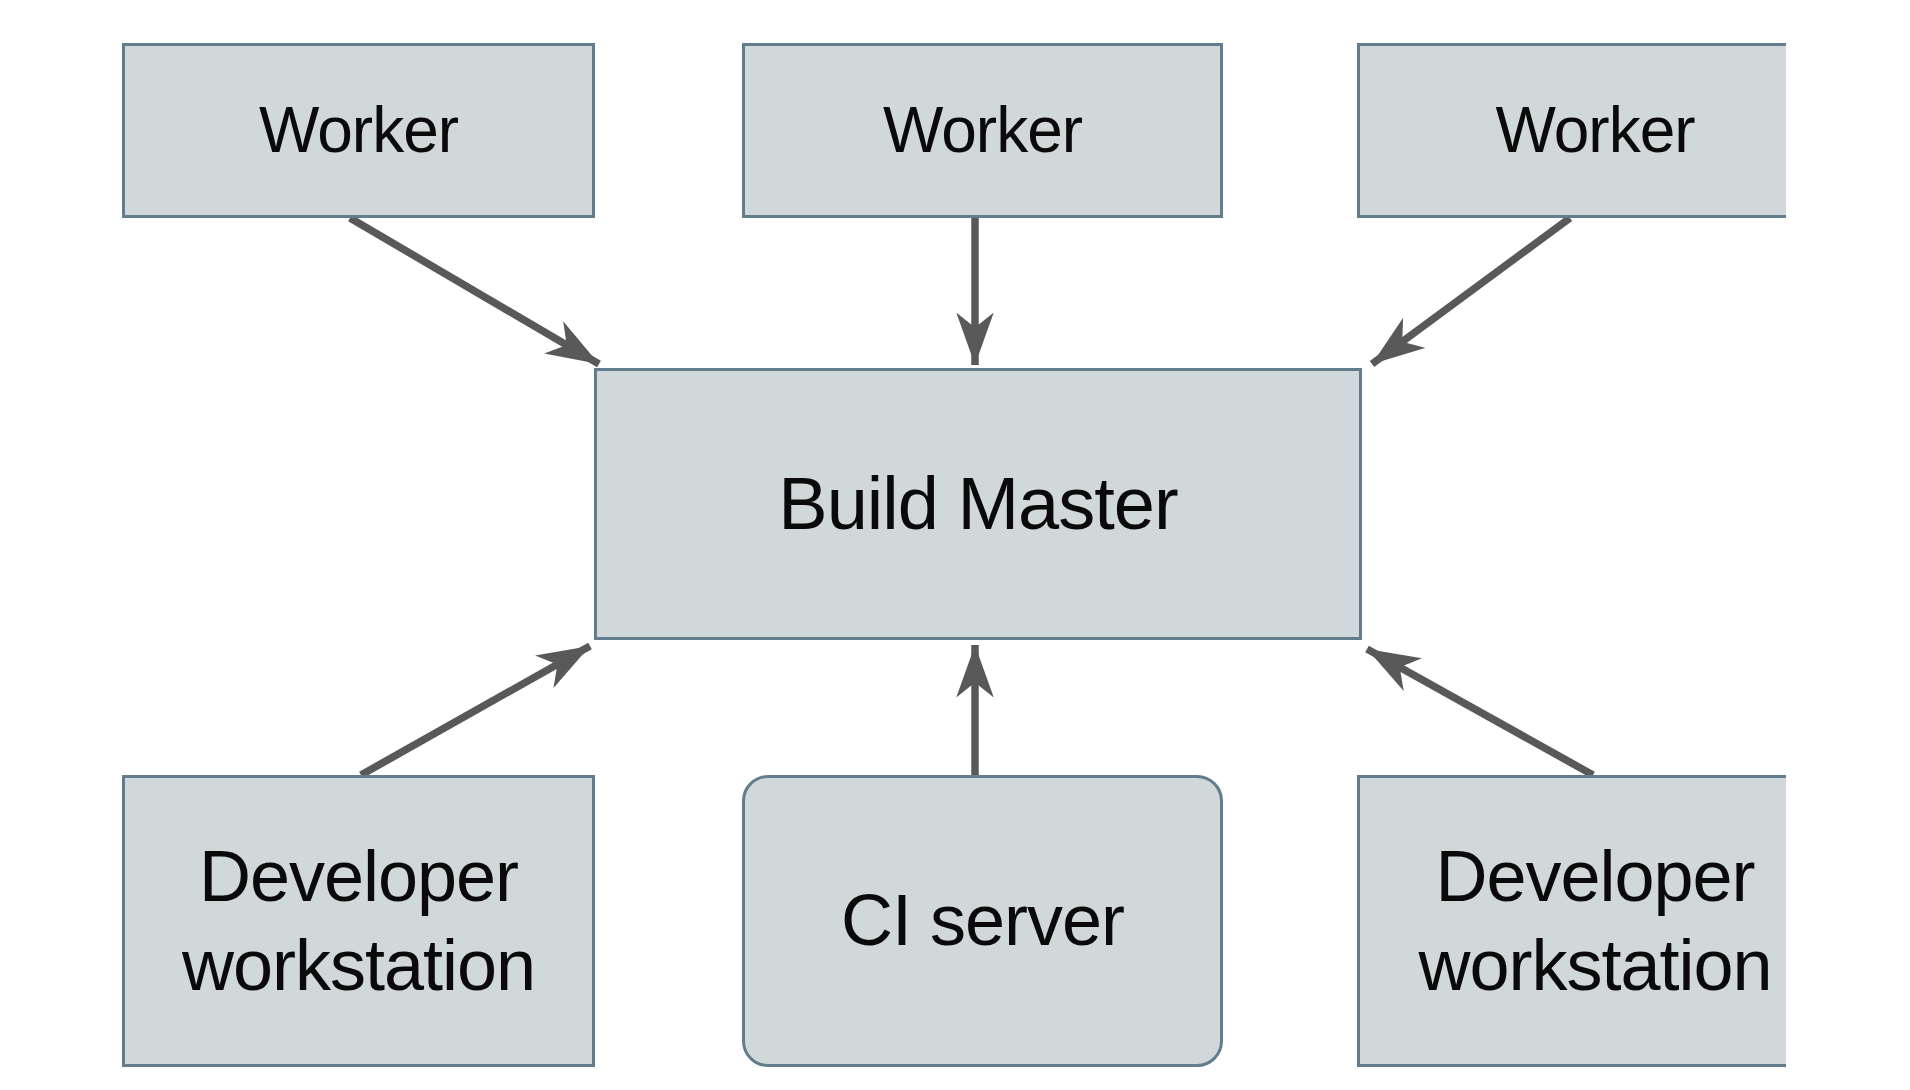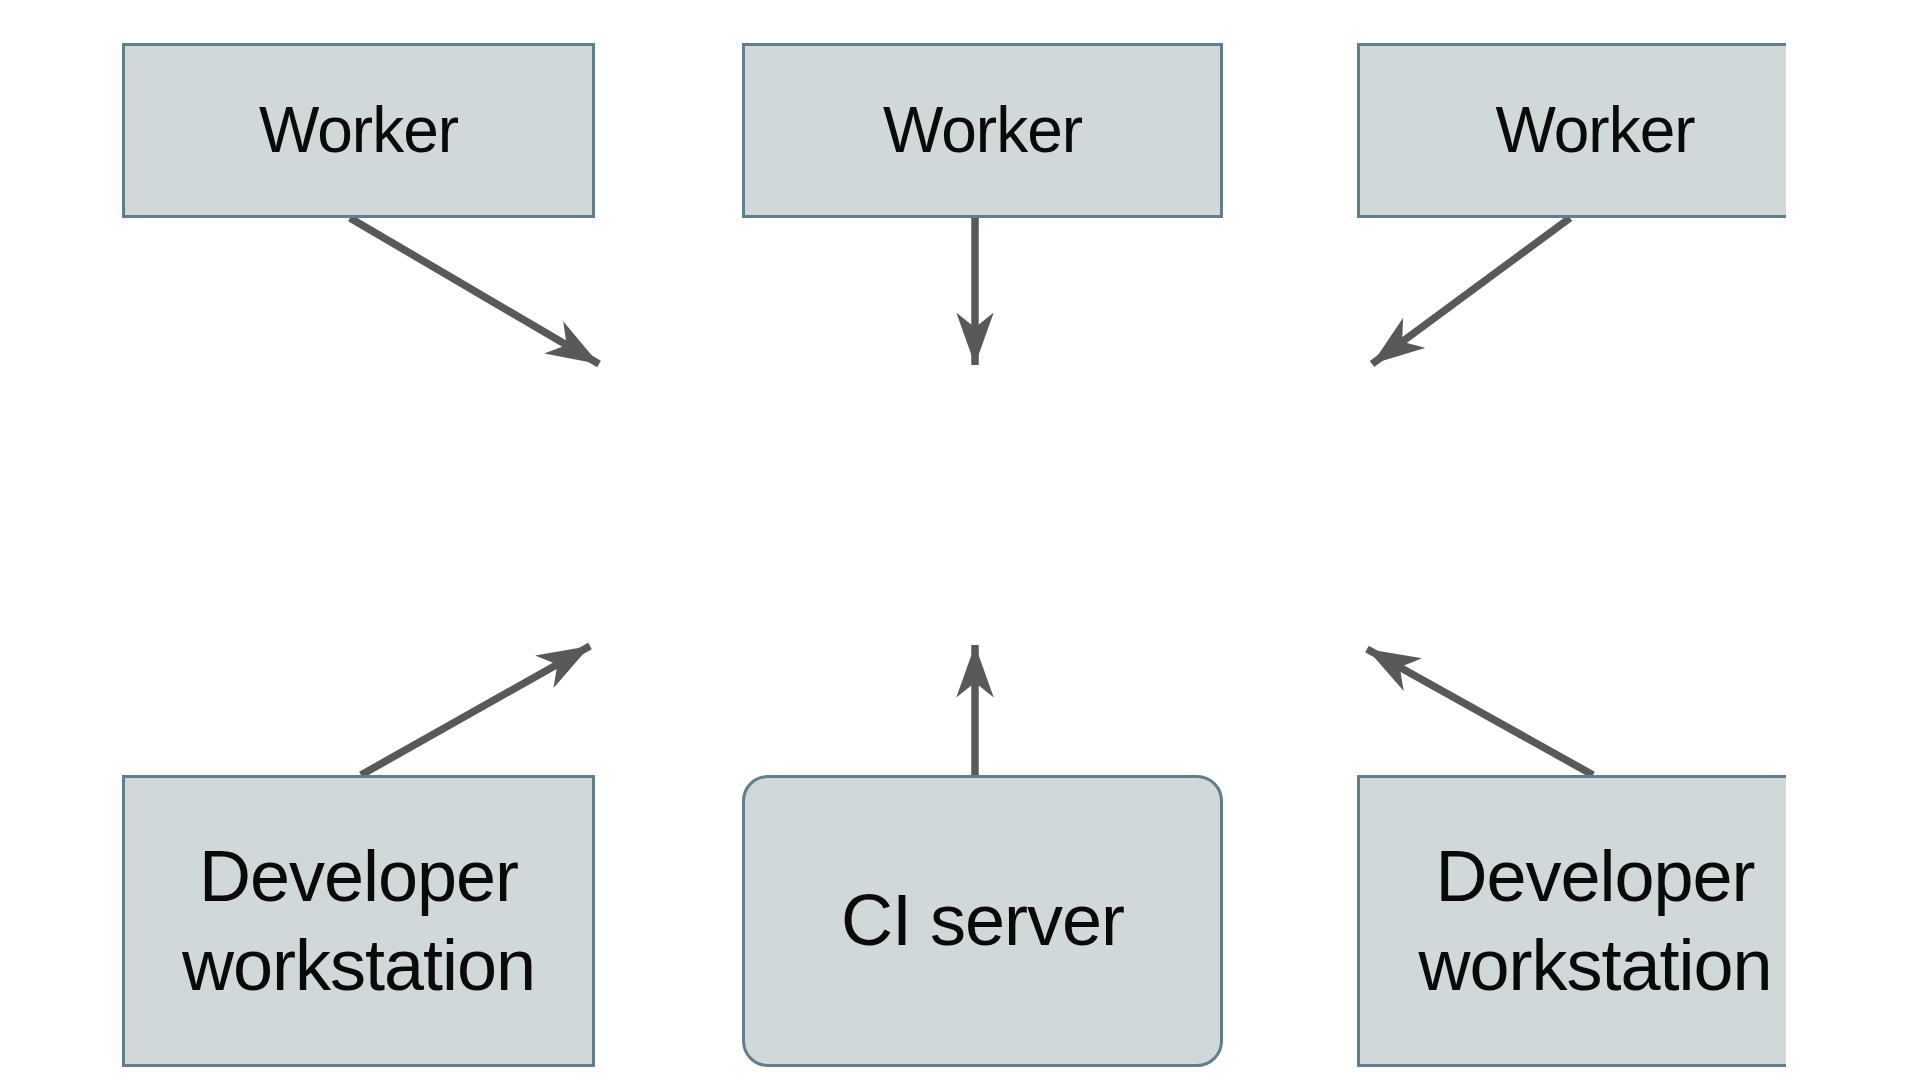--- a/index.html
+++ b/index.html
@@ -77,20 +77,23 @@
   </div>
 
   <div class="node node-worker-2">
     <span>Worker</span>
   </div>
 
   <div class="node node-worker-3">
     <span>Worker</span>
   </div>
 
+  <div class="node node-build-master">
+    <span>Build Master</span>
+  </div>
 
   <div class="node node-dev-ws-left">
     <span>Developer workstation</span>
   </div>
 
   <div class="node node-ci-server">
     <span>CI server</span>
   </div>
 
   <div class="node node-dev-ws-right">

